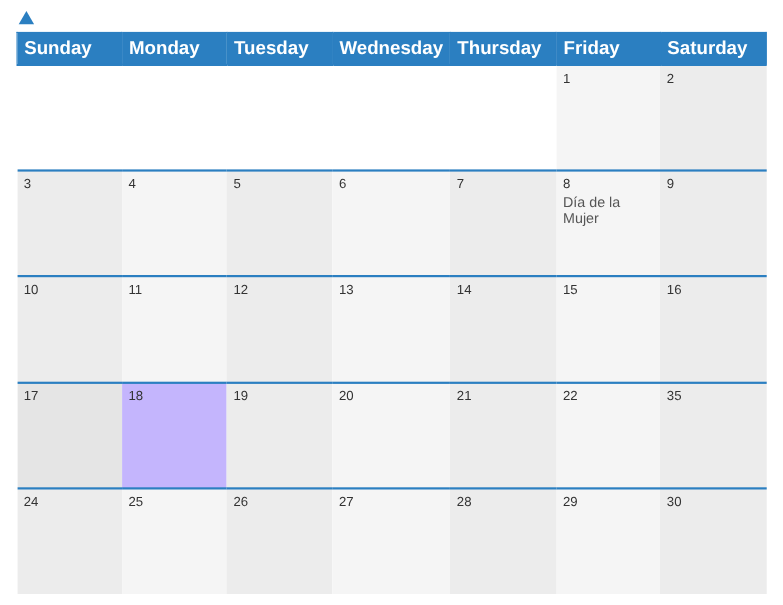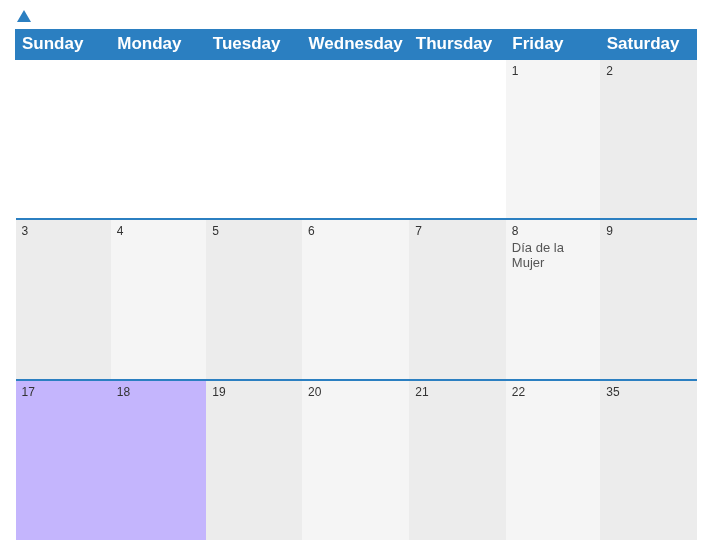--- a/index.html
+++ b/index.html
@@ -174,21 +174,44 @@
         </td>
         <td style="background-color: rgb(245, 245, 245);">
           <span class="day-number">8</span>
           <span class="day-event">Día de la Mujer</span>
         </td>
         <td style="background-color: rgb(236, 236, 236);">
           <span class="day-number">9</span>
         </td>
       </tr>
       <tr>
-        <td style="background-color: #c4b5fd;">
+        <td style="background-color: rgb(236, 236, 236);">
+          <span class="day-number">10</span>
+        </td>
+        <td style="background-color: rgb(245, 245, 245);">
+          <span class="day-number">11</span>
+        </td>
+        <td style="background-color: rgb(236, 236, 236);">
+          <span class="day-number">12</span>
+        </td>
+        <td style="background-color: rgb(245, 245, 245);">
+          <span class="day-number">13</span>
+        </td>
+        <td style="background-color: rgb(236, 236, 236);">
+          <span class="day-number">14</span>
+        </td>
+        <td style="background-color: rgb(245, 245, 245);">
+          <span class="day-number">15</span>
+        </td>
+        <td style="background-color: rgb(236, 236, 236);">
+          <span class="day-number">16</span>
+        </td>
+      </tr>
+      <tr>
+        <td style="background-color: #e5e5e5;">
           <span class="day-number">17</span>
         </td>
         <td style="background-color: #c4b5fd;">
           <span class="day-number">18</span>
         </td>
         <td style="background-color: rgb(236, 236, 236);">
           <span class="day-number">19</span>
         </td>
         <td style="background-color: rgb(245, 245, 245);">
           <span class="day-number">20</span>
@@ -196,14 +219,37 @@
         <td style="background-color: rgb(236, 236, 236);">
           <span class="day-number">21</span>
         </td>
         <td style="background-color: rgb(245, 245, 245);">
           <span class="day-number">22</span>
         </td>
         <td style="background-color: rgb(236, 236, 236);">
           <span class="day-number">35</span>
         </td>
       </tr>
+      <tr>
+        <td style="background-color: rgb(236, 236, 236);">
+          <span class="day-number">24</span>
+        </td>
+        <td style="background-color: rgb(245, 245, 245);">
+          <span class="day-number">25</span>
+        </td>
+        <td style="background-color: rgb(236, 236, 236);">
+          <span class="day-number">26</span>
+        </td>
+        <td style="background-color: rgb(245, 245, 245);">
+          <span class="day-number">27</span>
+        </td>
+        <td style="background-color: rgb(236, 236, 236);">
+          <span class="day-number">28</span>
+        </td>
+        <td style="background-color: rgb(245, 245, 245);">
+          <span class="day-number">29</span>
+        </td>
+        <td style="background-color: rgb(236, 236, 236);">
+          <span class="day-number">30</span>
+        </td>
+      </tr>
     </tbody>
 </table>
 
 </body></html>

